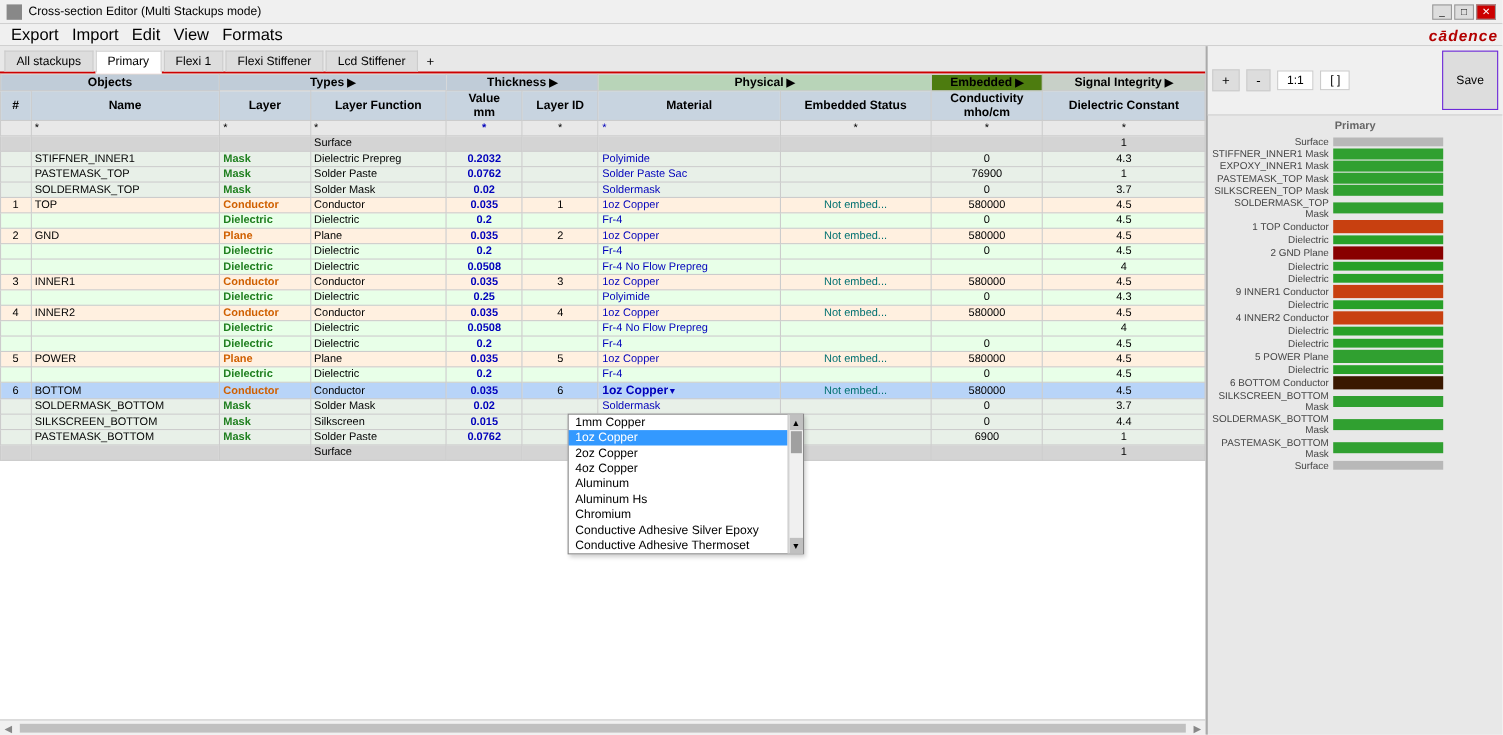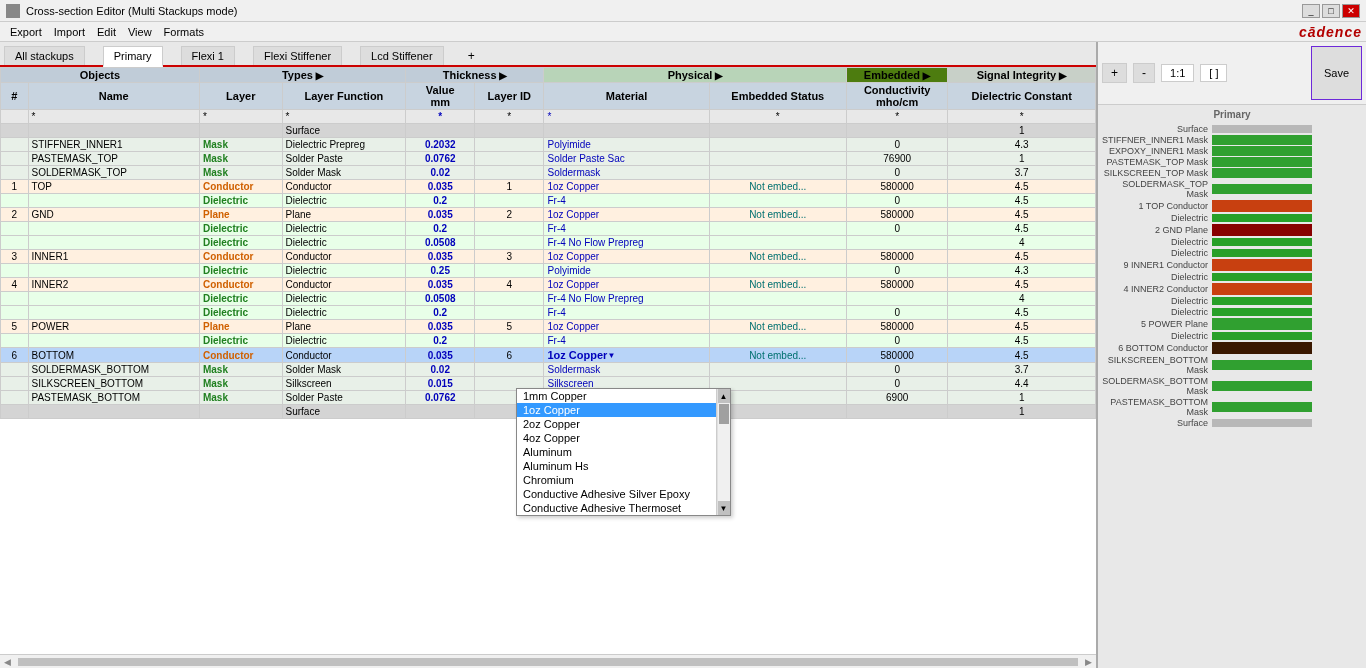--- a/index.html
+++ b/index.html
@@ -20,34 +20,34 @@
     .title-btn.close { background: #c00; color: white; }
 
     .menu-bar {
       background: #f0f0f0;
       border-bottom: 1px solid #ccc;
       display: flex;
       align-items: center;
       padding: 2px 4px;
       height: 20px;
     }
-    .menu-item { padding: 1px 6px; cursor: pointer; font-size: 11px; }
+    .menu-item { padding: 1px 6px; cursor: pointer; font-size: 15px; }
     .cadence-logo { margin-left: auto; font-style: italic; font-weight: bold; color: #b30000; font-size: 14px; letter-spacing: 1px; }
 
     .main-container { display: flex; height: calc(668px - 42px); }
 
     .left-panel { flex: 1; display: flex; flex-direction: column; overflow: hidden; }
 
     .tab-bar {
       display: flex;
       align-items: center;
       padding: 4px 4px 0;
       background: #e8e8e8;
       border-bottom: 2px solid #c00;
-      gap: 18px;
+      gap: 2px;
     }
     .tab {
       padding: 3px 10px;
       border: 1px solid #ccc;
       background: #ddd;
       cursor: pointer;
       font-size: 11px;
       border-bottom: none;
     }
     .tab.active { background: white; border-bottom: 2px solid white; margin-bottom: -2px; }
@@ -453,21 +453,21 @@
               <td class="col-val" style="font-weight: bold; color: rgb(0, 0, 187);"></td>
               <td class="col-layid"></td>
               <td class="col-mat material-cell" style="color: rgb(0, 0, 187);"></td>
               <td class="col-emb"></td>
               <td class="col-cond"></td>
               <td class="col-diel">1</td>
             </tr>
           </tbody>
       </table>
 
-      <div class="dropdown-popup" id="dd-popup" style="display: block; left: 516px; top: 388px; position: absolute; width: 215px;">
+      <div class="dropdown-popup" id="dd-popup" style="display: block; left: 516px; top: 376px; position: absolute; width: 215px;">
         <div class="dd-scroll">
           <div class="dd-list" id="dd-list">
               <div class="dd-item">1mm Copper</div>
               <div class="dd-item selected-dd">1oz Copper</div>
               <div class="dd-item">2oz Copper</div>
               <div class="dd-item">4oz Copper</div>
               <div class="dd-item">Aluminum</div>
               <div class="dd-item">Aluminum Hs</div>
               <div class="dd-item">Chromium</div>
               <div class="dd-item">Conductive Adhesive Silver Epoxy</div>

